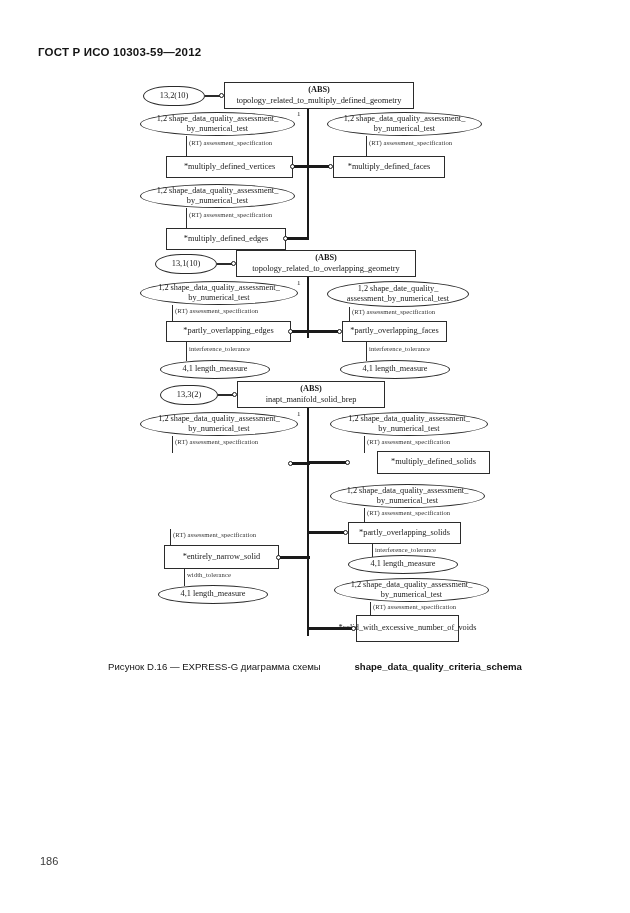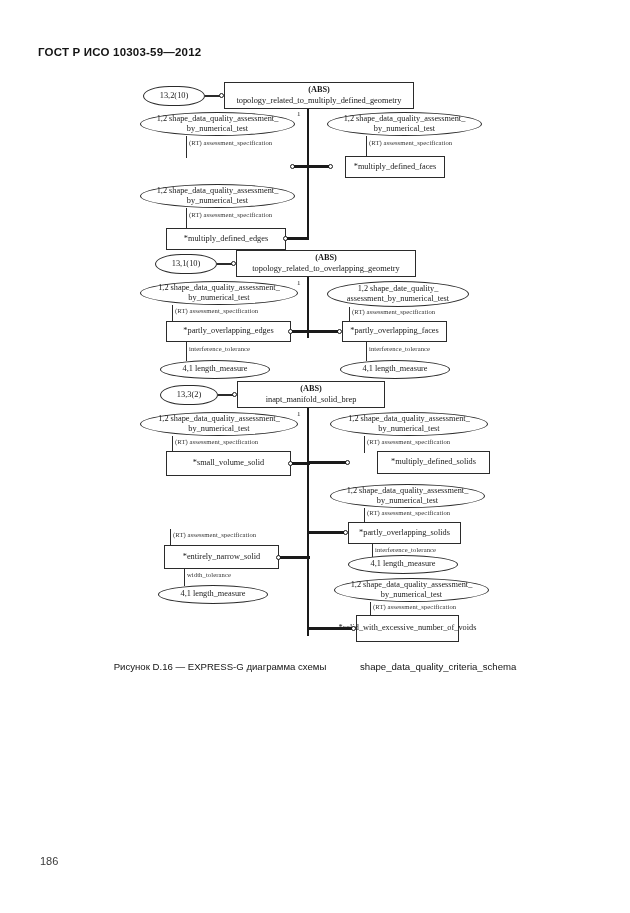--- a/index.html
+++ b/index.html
@@ -21,21 +21,21 @@
     font-family:"Liberation Sans",sans-serif;
     font-size:11px;color:#3a3a3a;
   }
 
   
   .cap{
     position:absolute;left:0;top:660px;width:630px;text-align:center;
     font-family:"Liberation Sans",sans-serif;font-size:9.6px;color:#141414;
     line-height:13px;
   }
-  .cap b{font-weight:normal;margin-left:31px;}
+  .cap b{font-weight:bold;margin-left:31px;}
   .cap .l2{display:block;font-size:9.4px;}
 
   
   #diagram{position:absolute;left:0;top:0;width:630px;height:660px;}
 
   .node{
     position:absolute;box-sizing:border-box;
     border:1px solid #2b2b2b;background:#fff;
     display:flex;align-items:center;justify-content:center;
     text-align:center;line-height:10.5px;
@@ -101,31 +101,34 @@
     <div class="vlt" style="left:307px;top:109px;width:2.2px;height:131px;"></div>
     <div class="num" style="left:297px;top:110px;">1</div>
 
     <div class="oval" style="left:140px;top:112px;width:155px;height:24px;flex-direction:column;">
       <span class="t">1,2  shape_data_quality_assessment_</span>
       <span class="t">by_numerical_test</span>
     </div>
     <div class="vl" style="left:186px;top:136px;height:22px;"></div>
     <div class="lbl" style="left:189px;top:139px;">(RT) assessment_specification</div>
 
+    <div class="node" style="left:166px;top:156px;width:127px;height:22px;justify-content:center;">
+      <span class="t">*multiply_defined_vertices</span>
+    </div>
     <div class="dot" style="left:290px;top:164px;"></div>
     <div class="hlt" style="left:294px;top:165px;width:16px;"></div>
 
     <div class="oval" style="left:327px;top:112px;width:155px;height:24px;flex-direction:column;">
       <span class="t">1,2  shape_data_quality_assessment_</span>
       <span class="t">by_numerical_test</span>
     </div>
     <div class="vl" style="left:366px;top:136px;height:22px;"></div>
     <div class="lbl" style="left:369px;top:139px;">(RT) assessment_specification</div>
 
-    <div class="node" style="left:345px;top:156px;width:100px;height:22px;justify-content:center;">
+    <div class="node" style="left:333px;top:156px;width:112px;height:22px;justify-content:center;">
       <span class="t">*multiply_defined_faces</span>
     </div>
     <div class="dot" style="left:328px;top:164px;"></div>
     <div class="hlt" style="left:307px;top:165px;width:22px;"></div>
 
     <div class="oval" style="left:140px;top:184px;width:155px;height:24px;flex-direction:column;">
       <span class="t">1,2  shape_data_quality_assessment_</span>
       <span class="t">by_numerical_test</span>
     </div>
     <div class="vl" style="left:186px;top:208px;height:22px;"></div>
@@ -203,23 +206,20 @@
     <div class="vlt" style="left:307px;top:408px;width:2.2px;height:228px;"></div>
     <div class="num" style="left:297px;top:410px;">1</div>
 
     <div class="oval" style="left:140px;top:412px;width:158px;height:24px;flex-direction:column;">
       <span class="t">1,2  shape_data_quality_assessment_</span>
       <span class="t">by_numerical_test</span>
     </div>
     <div class="vl" style="left:172px;top:436px;height:17px;"></div>
     <div class="lbl" style="left:175px;top:438px;">(RT) assessment_specification</div>
 
-    <div class="node" style="left:166px;top:451px;width:125px;height:25px;justify-content:center;">
-      <span class="t">*small_volume_solid</span>
-    </div>
     <div class="dot" style="left:288px;top:461px;"></div>
     <div class="hlt" style="left:292px;top:462px;width:18px;"></div>
 
     <div class="oval" style="left:330px;top:412px;width:158px;height:24px;flex-direction:column;">
       <span class="t">1,2  shape_data_quality_assessment_</span>
       <span class="t">by_numerical_test</span>
     </div>
     <div class="vl" style="left:364px;top:436px;height:17px;"></div>
     <div class="lbl" style="left:367px;top:438px;">(RT) assessment_specification</div>
 

